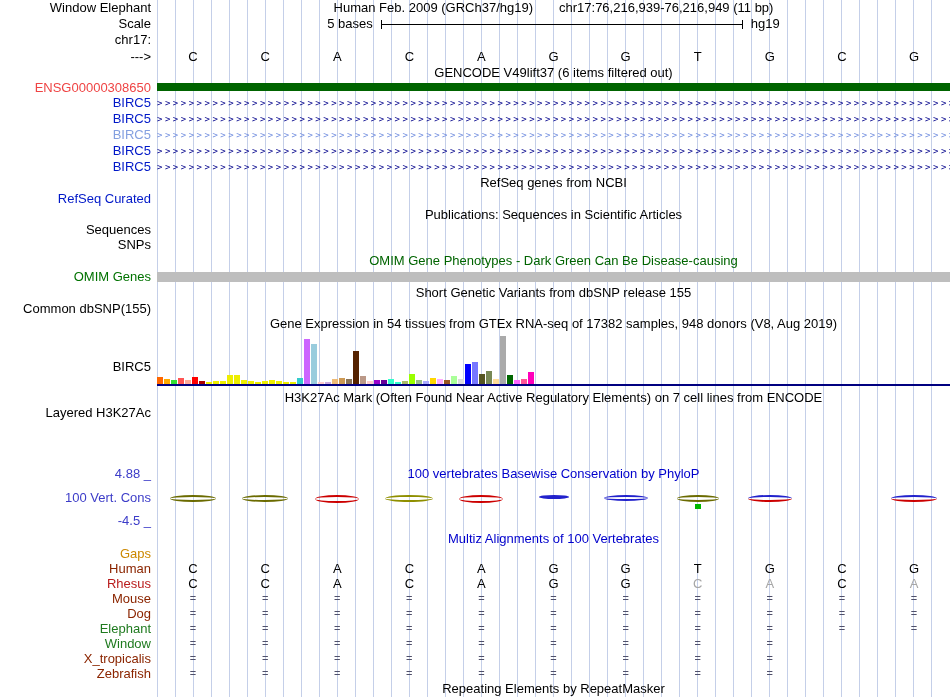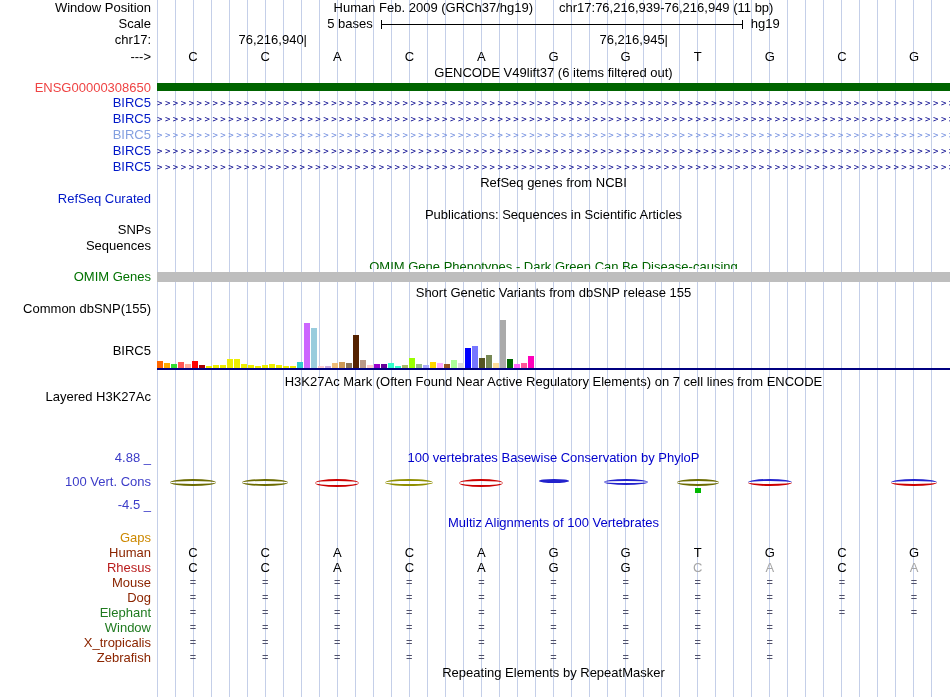--- a/index.html
+++ b/index.html
@@ -63,43 +63,39 @@
   .muted { color:#A6A6A6 !important; }
 </style>
 </head>
 <body>
 
 <div id="page">
   <div id="grid"></div>
   <div id="rows">
 
     <div class="row h16">
-      <div class="lbl">Window Position</div>
+      <div class="lbl">Window Elephant</div>
       <div class="trk title">
         <span>Human Feb. 2009 (GRCh37/hg19)</span><span class="hdr-gap"></span><span>chr17:76,216,939-76,216,949 (11 bp)</span>
       </div>
     </div>
 
     <div class="row h16">
       <div class="lbl">Scale</div>
       <div class="trk">
         <div class="scale-wrap">
           <span>5 bases</span>
           <div class="scale-bar"></div>
           <span>hg19</span>
         </div>
       </div>
     </div>
 
     <div class="row h16">
       <div class="lbl">chr17:</div>
-      <div class="trk">
-        <span class="tick1">76,216,940|</span>
-        <span class="tick2">76,216,945|</span>
-      </div>
     </div>
 
     <div class="row h17">
       <div class="lbl">---&gt;</div>
       <div class="trk cells" id="bases">
           <span class="cell">C</span>
           <span class="cell">C</span>
           <span class="cell">A</span>
           <span class="cell">C</span>
           <span class="cell">A</span>
@@ -151,49 +147,53 @@
     </div>
     <div class="row h16">
       <div class="lbl" style="color: rgb(0, 24, 200);">RefSeq Curated</div>
       <div class="trk"></div>
     </div>
 
     <div class="row h15">
       <div class="lbl"></div>
       <div class="trk title">Publications: Sequences in Scientific Articles</div>
     </div>
+    <div class="row h15">
+      <div class="lbl">Sequences</div>
+      <div class="trk"></div>
+    </div>
     <div class="row h16">
       <div class="lbl">SNPs</div>
       <div class="trk"></div>
     </div>
-    <div class="row h15">
-      <div class="lbl">Sequences</div>
-      <div class="trk"></div>
-    </div>
-
-    <div class="row h16">
-      <div class="lbl"></div>
-      <div class="trk title" style="color: rgb(0, 100, 0); margin-top: 6px;">OMIM Gene Phenotypes - Dark Green Can Be Disease-causing</div>
+
+    <div class="row h16">
+      <div class="lbl"></div>
+      <div class="trk title" style="color: rgb(0, 100, 0);">OMIM Gene Phenotypes - Dark Green Can Be Disease-causing</div>
     </div>
     <div class="row h16">
       <div class="lbl" style="color: rgb(0, 114, 0);">OMIM Genes</div>
       <div class="trk">
         <div class="omim-bar" style="background: rgb(190, 190, 190);"></div>
       </div>
     </div>
 
     <div class="row h16">
       <div class="lbl"></div>
       <div class="trk title">Short Genetic Variants from dbSNP release 155</div>
     </div>
     <div class="row h15">
       <div class="lbl">Common dbSNP(155)</div>
       <div class="trk"></div>
     </div>
 
+    <div class="row h16">
+      <div class="lbl"></div>
+      <div class="trk title">Gene Expression in 54 tissues from GTEx RNA-seq of 17382 samples, 948 donors (V8, Aug 2019)</div>
+    </div>
     <div class="row gtex-row">
       <div class="lbl">
           <span>BIRC5</span>
         </div>
       <div class="trk">
         <div id="gtex-bars">
             <div class="gbar" style="background: rgb(255, 102, 0); height: 7px;"></div>
             <div class="gbar" style="background: rgb(255, 170, 0); height: 5px;"></div>
             <div class="gbar" style="background: rgb(51, 221, 51); height: 4px;"></div>
             <div class="gbar" style="background: rgb(255, 85, 85); height: 6px;"></div>

